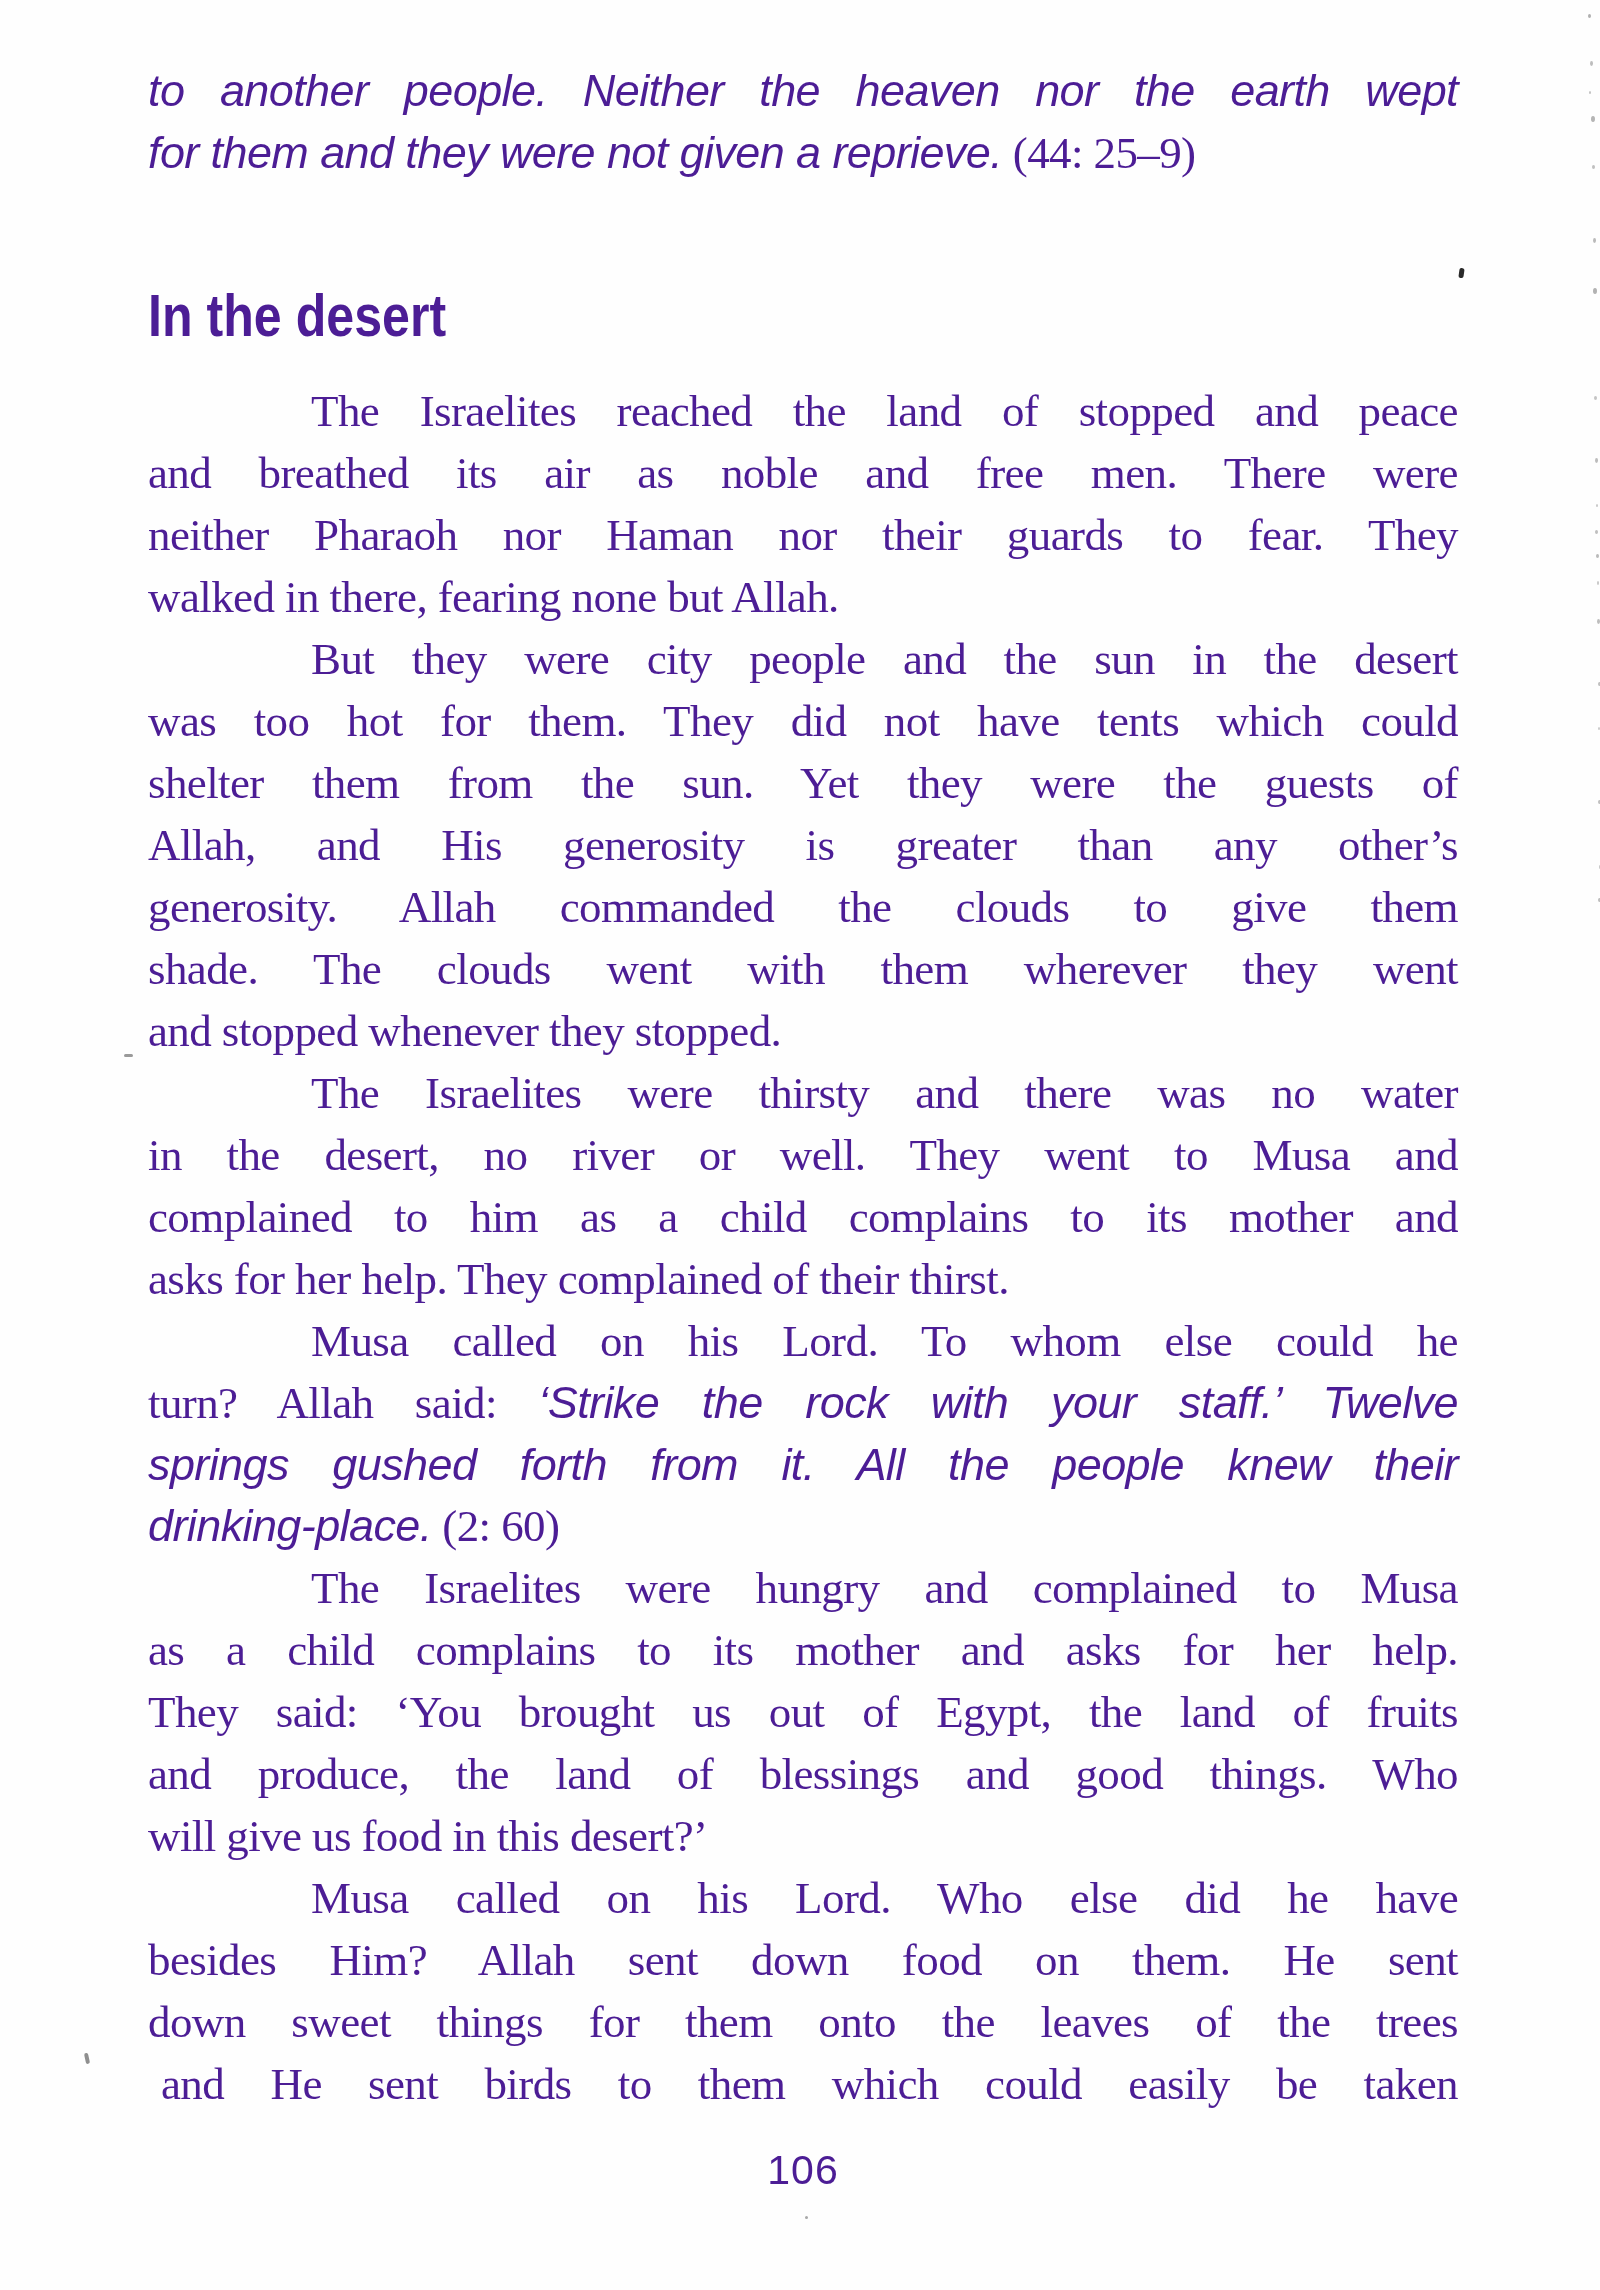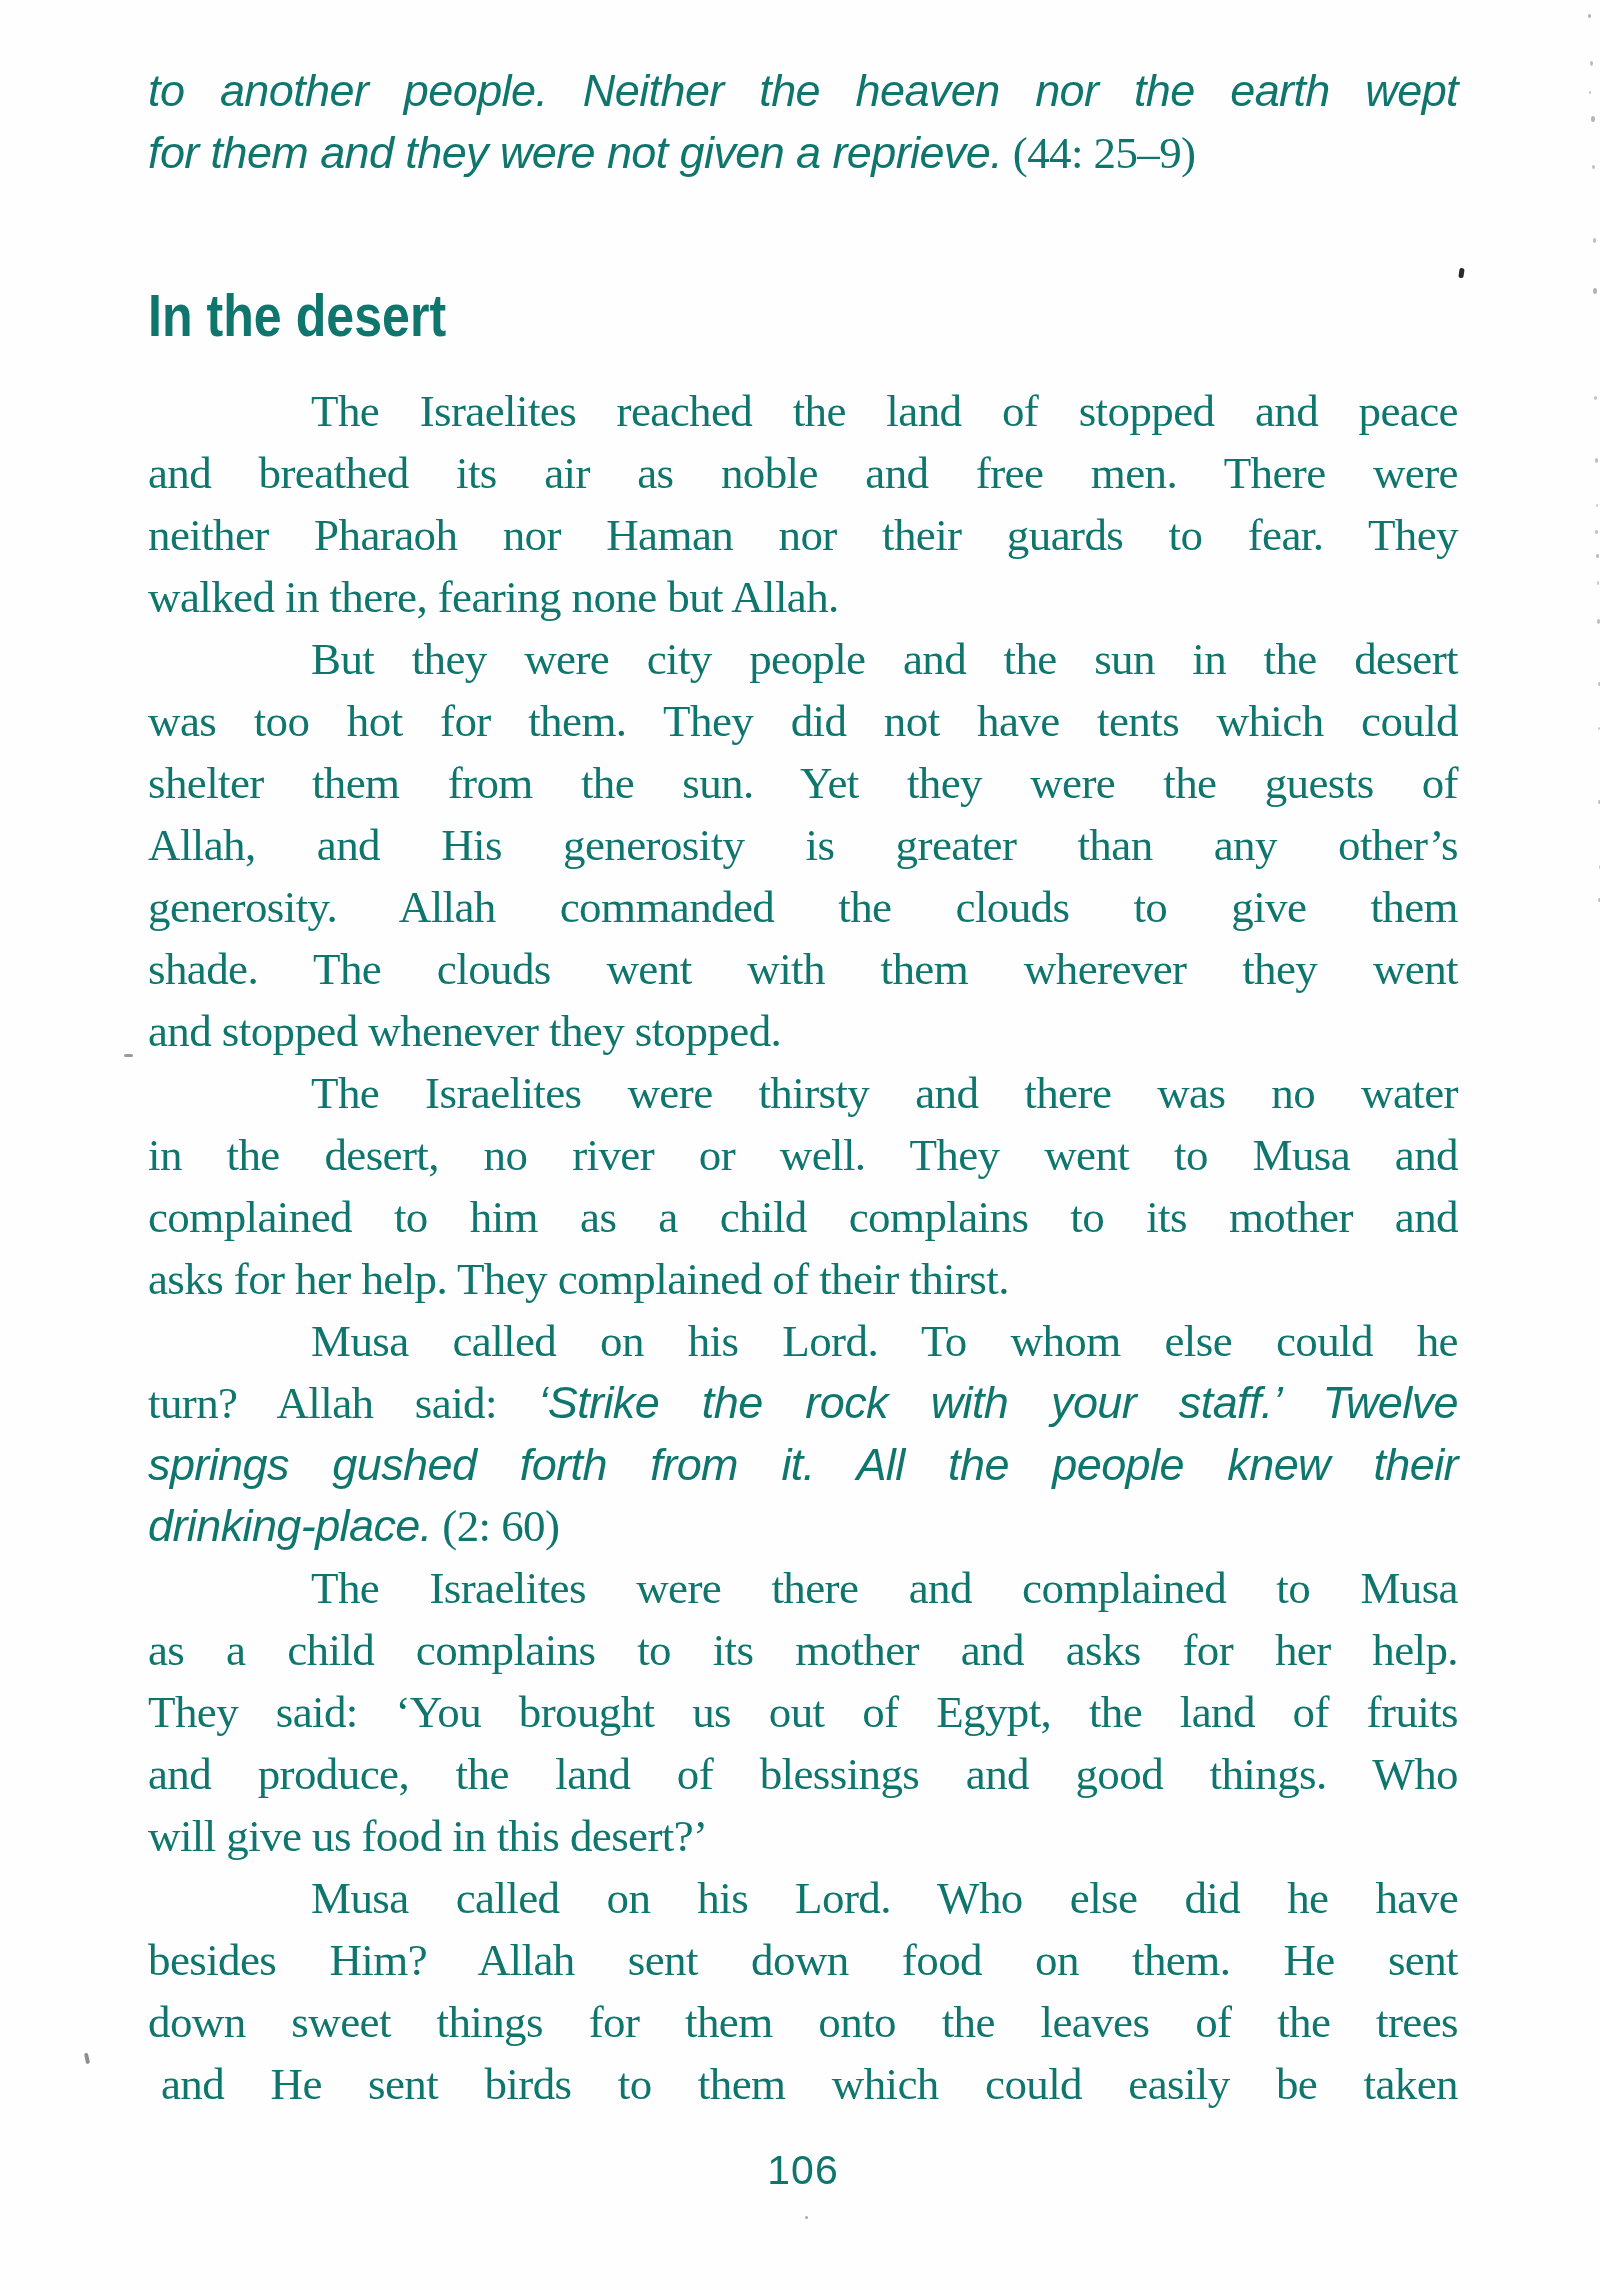--- a/index.html
+++ b/index.html
@@ -1,21 +1,21 @@
 <!DOCTYPE html>
 <html><head>
 <meta charset="utf-8">
 <style>
   html,body { margin:0; padding:0; background:#ffffff; }
   .page {
     position:relative;
     width:1601px; height:2290px;
     background:#fefefe;
     font-family:"Liberation Sans", sans-serif;
-    color:#0f766e;
+    color:#4c1d95;
     overflow:hidden;
   }
   .quote {
     position:absolute; left:148px; top:60px; width:1310px;
     font-size:45px; line-height:62px; font-style:italic;
     letter-spacing:-0.6px;
   }
   .heading {
     position:absolute; left:148px; top:284px;
     font-size:59px; font-weight:bold; line-height:65px;
@@ -73,21 +73,21 @@
         <div class="tline"><span class="rm">complained to him as a child complains to its mother and</span></div>
         <div class="tline last"><span class="rm">asks for her help. They complained of their thirst.</span></div>
       </div>
       <div class="para">
         <div class="tline first"><span class="rm">Musa called on his Lord. To whom else could he</span></div>
         <div class="tline"><span class="rm">turn? Allah said: </span><span class="it">‘Strike the rock with your staff.’ Twelve</span></div>
         <div class="tline"><span class="it">springs gushed forth from it. All the people knew their</span></div>
         <div class="tline last"><span class="it">drinking-place.</span><span class="rm"> (2: 60)</span></div>
       </div>
       <div class="para">
-        <div class="tline first"><span class="rm">The Israelites were there and complained to Musa</span></div>
+        <div class="tline first"><span class="rm">The Israelites were hungry and complained to Musa</span></div>
         <div class="tline"><span class="rm">as a child complains to its mother and asks for her help.</span></div>
         <div class="tline"><span class="rm">They said: ‘You brought us out of Egypt, the land of fruits</span></div>
         <div class="tline"><span class="rm">and produce, the land of blessings and good things. Who</span></div>
         <div class="tline last"><span class="rm">will give us food in this desert?’</span></div>
       </div>
       <div class="para">
         <div class="tline first"><span class="rm">Musa called on his Lord. Who else did he have</span></div>
         <div class="tline"><span class="rm">besides Him? Allah sent down food on them. He sent</span></div>
         <div class="tline"><span class="rm">down sweet things for them onto the leaves of the trees</span></div>
         <div class="tline last"><span class="rm">and He sent birds to them which could easily be taken</span></div>

